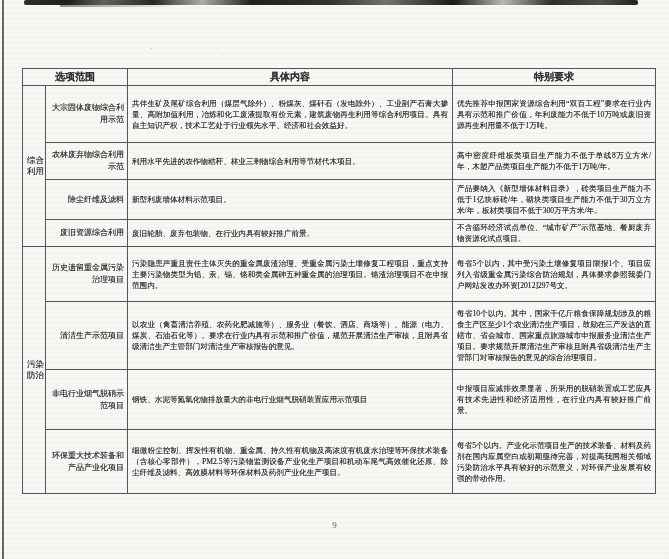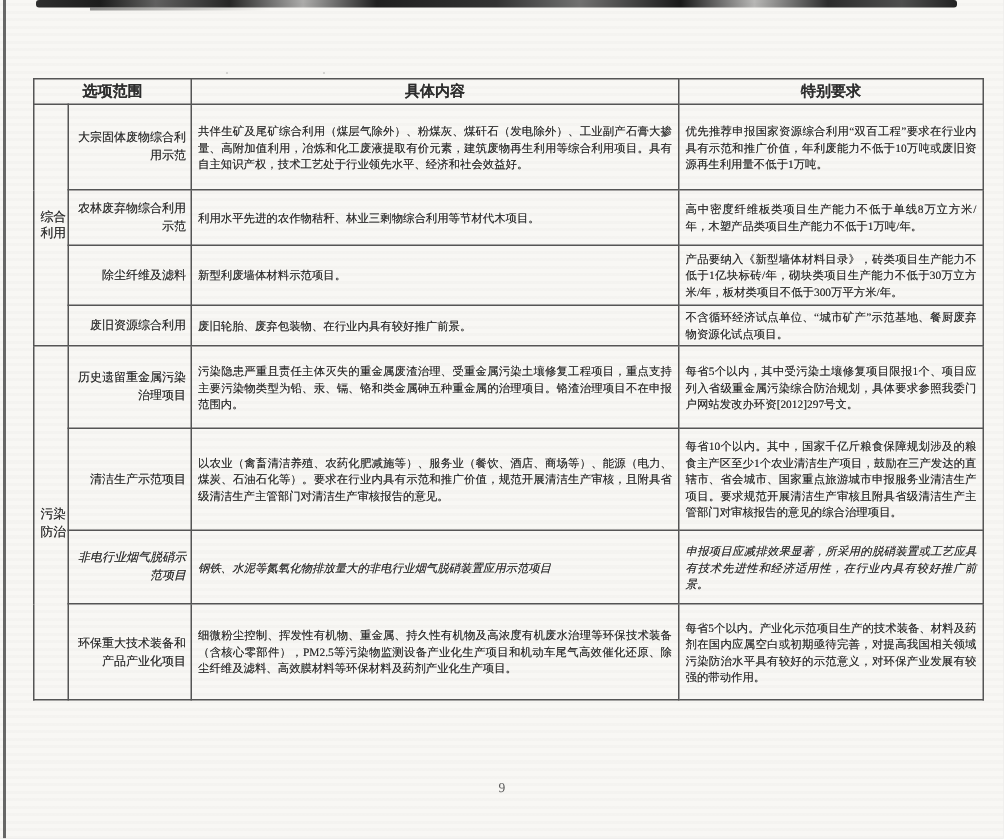--- a/index.html
+++ b/index.html
@@ -22,35 +22,35 @@
   .artifact-left { position:absolute; top:0; left:2px; width:2px; height:559px; background:rgba(55,55,55,.75); }
   .faint-marks { position:absolute; top:44px; left:150px; width:120px; font-size:8px; color:rgba(50,50,50,.4);
     letter-spacing:30px; }
   .title {
     position:absolute; top:36px; left:0; width:100%; margin:0; text-align:center;
     font-size:15px; font-weight:bold; letter-spacing:1px;
     text-shadow:0 0 .5px rgba(30,30,30,.8);
   }
   .title span { border-bottom:1.5px solid #2b2b2b; padding-bottom:1px; }
   .doc-table {
-    position:absolute; top:52px; left:22px; width:633px;
+    position:absolute; top:68px; left:22px; width:633px;
     border-collapse:collapse; table-layout:fixed;
     border:1.4px solid #3f3f3f;
   }
   .doc-table th, .doc-table td {
     border:1px solid #555; vertical-align:middle;
     text-shadow:0 0 .4px rgba(45,45,45,.65);
   }
   .doc-table th { font-size:10px; font-weight:bold; padding:1px; text-align:center; }
   thead tr { height:15px; }
   td.cat { font-size:8.5px; text-align:right; line-height:1.35; padding:1px; }
   td.name { font-size:8px; line-height:1.5; padding:2px 3px; text-align:right; }
   td.content, td.req { font-size:7.6px; line-height:1.45; padding:2px 4px; text-align:justify; }
   tr.h1 { height:57px; } tr.h2 { height:37px; } tr.h3 { height:40px; } tr.h4 { height:18px; }
-  tr.h5 { height:55px; } tr.h6 { height:68px; } tr.h7 { height:49px;font-style:italic; } tr.h8 { height:64px; }
+  tr.h5 { height:55px; } tr.h6 { height:68px; } tr.h7 { height:60px; } tr.h8 { height:64px; }
   .page-number { position:absolute; top:520px; left:0; width:100%; text-align:center;
     font-size:9px; color:#5a5a5a; }
 </style>
 </head>
 <body>
 
 <div class="page">
   <div class="artifact-top"></div>
   <div class="artifact-top2"></div>
   <div class="artifact-left"></div>

